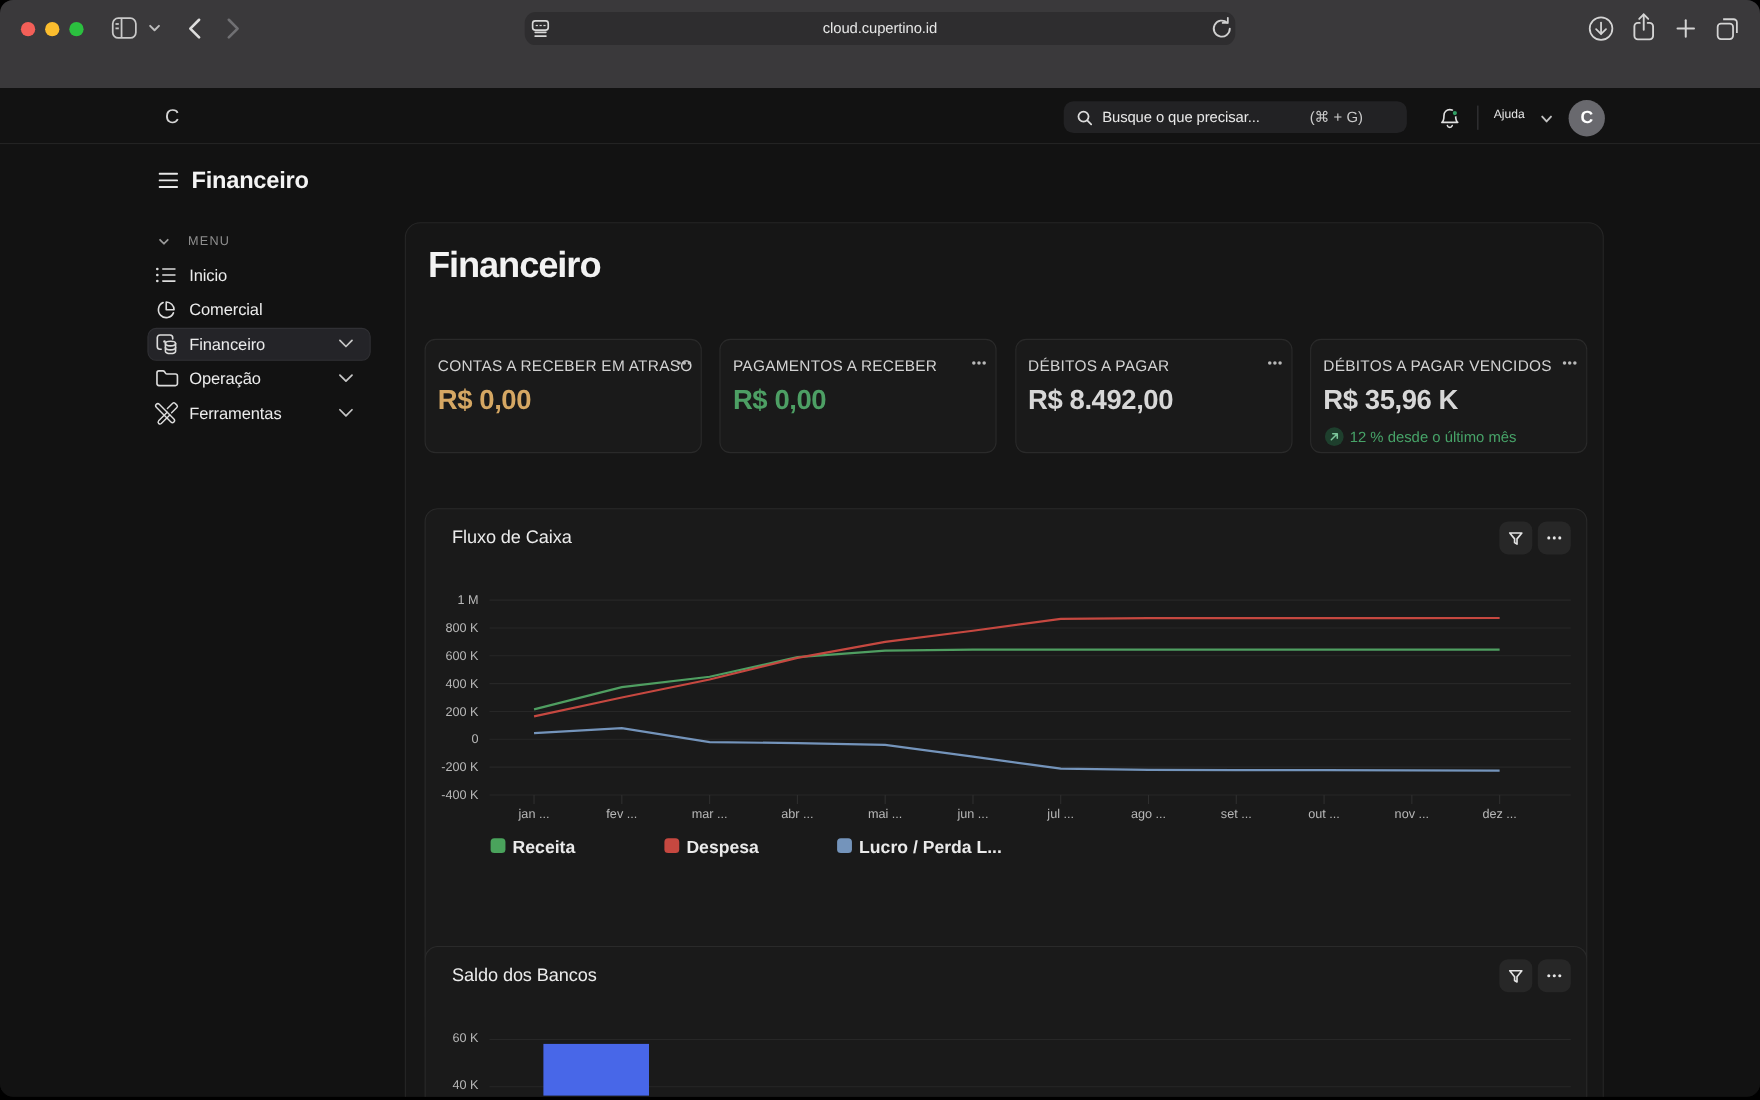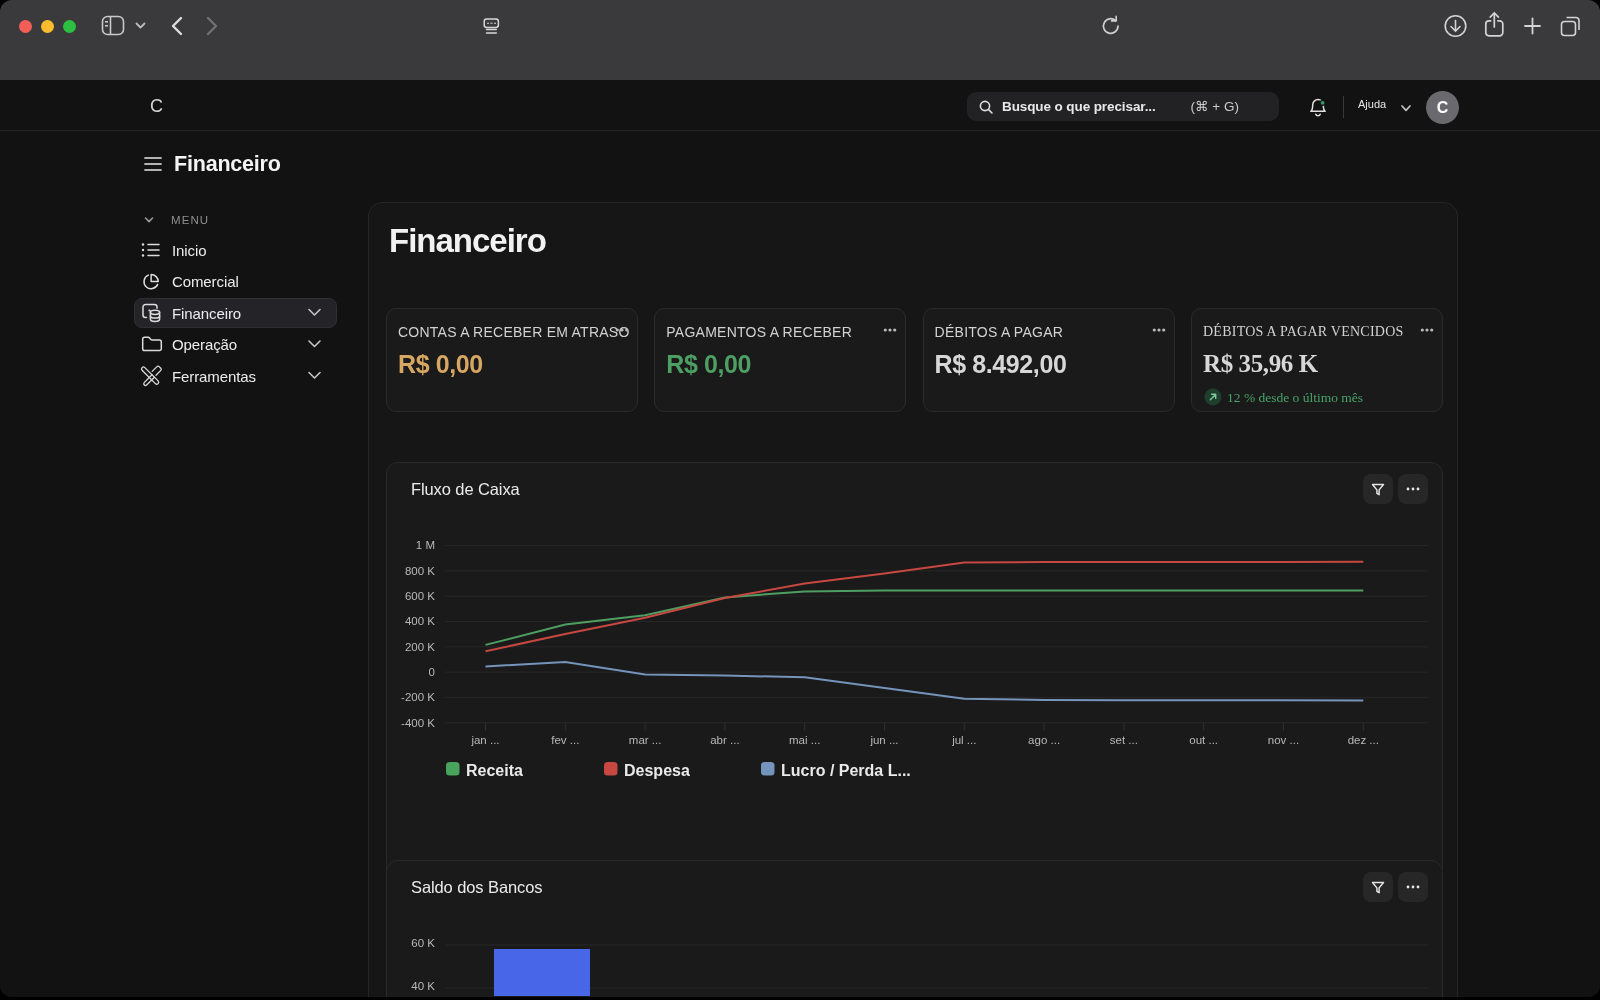--- a/index.html
+++ b/index.html
@@ -39,20 +39,23 @@
 </head>
 <body>
 <div class="win">
   <div class="appbg"></div>
   <div class="apphdr"></div>
 
   <div class="chrome">
     <div class="tl" style="left:19px; background:#f35f58;"></div>
     <div class="tl" style="left:41px; background:#fbbd2e;"></div>
     <div class="tl" style="left:63px; background:#2bc03f;"></div>
+    <div class="urlfield">
+        <div class="urltext">cloud.cupertino.id</div>
+      </div>
     <svg width="1600" height="80" style="position:absolute;left:0;top:0;" fill="none">
 
       <g stroke="#c9c9c9" stroke-width="1.6">
         <rect x="102.5" y="16.5" width="21" height="18" rx="5"></rect>
         <line x1="110.5" y1="17" x2="110.5" y2="34"></line>
       </g>
       <rect x="105" y="21" width="3" height="1.6" fill="#c9c9c9"></rect>
       <rect x="105" y="25" width="3" height="1.6" fill="#c9c9c9"></rect>
 
       <path d="M136.5 23.5 L140.5 27.5 L144.5 23.5" stroke="#bdbdbd" stroke-width="1.8" stroke-linecap="round" stroke-linejoin="round"></path>
@@ -99,21 +102,21 @@
       </g>
     </svg>
   </div>
 
   <div style="position:absolute;left:150px;top:96px;font-size:18px;color:#d5d5d5;font-weight:400;">C</div>
   <div style="position:absolute;left:967px;top:92px;width:312px;height:29px;border-radius:9px;background:#222224;">
     <svg width="16" height="16" style="position:absolute;left:11px;top:7px;" fill="none" stroke="#dcdcdc" stroke-width="1.6" stroke-linecap="round">
       <circle cx="7" cy="7" r="4.6"></circle>
         <line x1="10.6" y1="10.6" x2="14" y2="14"></line>
     </svg>
-    <div style="position:absolute;left:35px;top:0;line-height:29px;font-size:13.5px;font-weight:700;color:#e8e8e8;letter-spacing:-0.1px;">Busque o que precisar...</div>
+    <div style="position:absolute;left:35px;top:0;line-height:29px;font-size:13.5px;font-weight:400;color:#e8e8e8;letter-spacing:-0.1px;">Busque o que precisar...</div>
     <div style="position:absolute;right:40px;top:0;line-height:29px;font-size:13.5px;color:#cbcbcb;">(⌘ + G)</div>
   </div>
   <svg width="30" height="30" style="position:absolute;left:1306px;top:93px;" fill="none">
     <path d="M12 6.6 a5.3 5.3 0 0 0 -5.3 5.3 c0 4.9 -1.9 6.4 -1.9 6.4 h14.4 s-1.9 -1.5 -1.9 -6.4 a5.3 5.3 0 0 0 -5.3 -5.3z" stroke="#e0e0e0" stroke-width="1.5" stroke-linejoin="round"></path>
     <path d="M9.8 21.2 a2.3 2.3 0 0 0 4.4 0" stroke="#e0e0e0" stroke-width="1.5" stroke-linecap="round"></path>
     <circle cx="16.6" cy="9.8" r="2.5" fill="#2f9e63" stroke="#121212" stroke-width="1.2"></circle>
   </svg>
   <div style="position:absolute;left:1343px;top:96px;width:1px;height:22px;background:#3a3a3d;"></div>
   <div style="position:absolute;left:1358px;top:98px;font-size:11px;color:#e5e5e5;font-weight:400;">Ajuda</div>
   <svg width="14" height="14" style="position:absolute;left:1399px;top:101px;" fill="none" stroke="#c2c2c2" stroke-width="1.7" stroke-linecap="round" stroke-linejoin="round">
@@ -198,21 +201,21 @@
       </div>
       <div class="stat" style="left:536.6px;">
         <div class="lbl">DÉBITOS A PAGAR</div>
           <svg class="dots3" width="14" height="8">
             <circle cx="2.3" cy="4" r="1.6" fill="#b9b9b9"></circle>
             <circle cx="7" cy="4" r="1.6" fill="#b9b9b9"></circle>
             <circle cx="11.7" cy="4" r="1.6" fill="#b9b9b9"></circle>
           </svg>
         <div class="val" style="color:#d7d7d7;">R$ 8.492,00</div>
       </div>
-      <div class="stat" style="left:805px;font-family:Liberation Serif, serif;">
+      <div class="stat" style="left:805px;">
         <div class="lbl">DÉBITOS A PAGAR VENCIDOS</div>
           <svg class="dots3" width="14" height="8">
             <circle cx="2.3" cy="4" r="1.6" fill="#b9b9b9"></circle>
             <circle cx="7" cy="4" r="1.6" fill="#b9b9b9"></circle>
             <circle cx="11.7" cy="4" r="1.6" fill="#b9b9b9"></circle>
           </svg>
         <div class="val" style="color:#d7d7d7;">R$ 35,96 K</div>
         <svg width="18" height="18" style="position:absolute;left:11.5px;top:79px;">
           <circle cx="9" cy="9" r="8.5" fill="#1e3f2d"></circle>
           <path d="M6.3 11.7 L11.5 6.5 M7.6 6.3 L11.7 6.3 L11.7 10.4" stroke="#7cc79b" stroke-width="1.4" fill="none" stroke-linecap="round" stroke-linejoin="round"></path>

